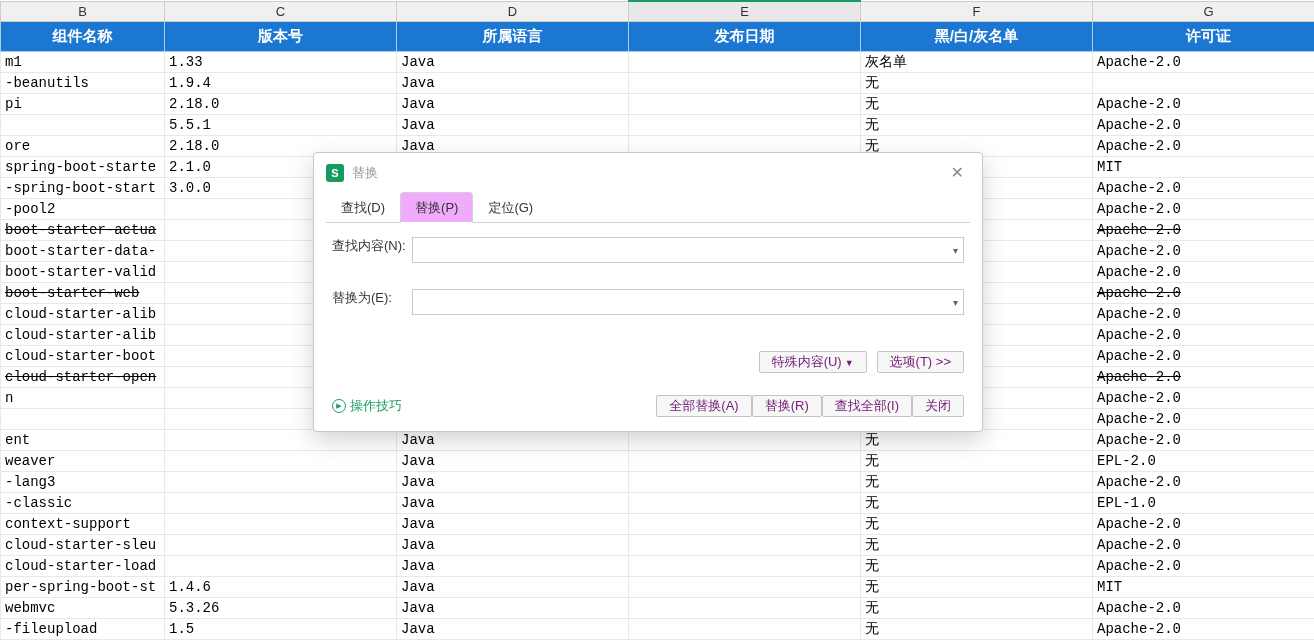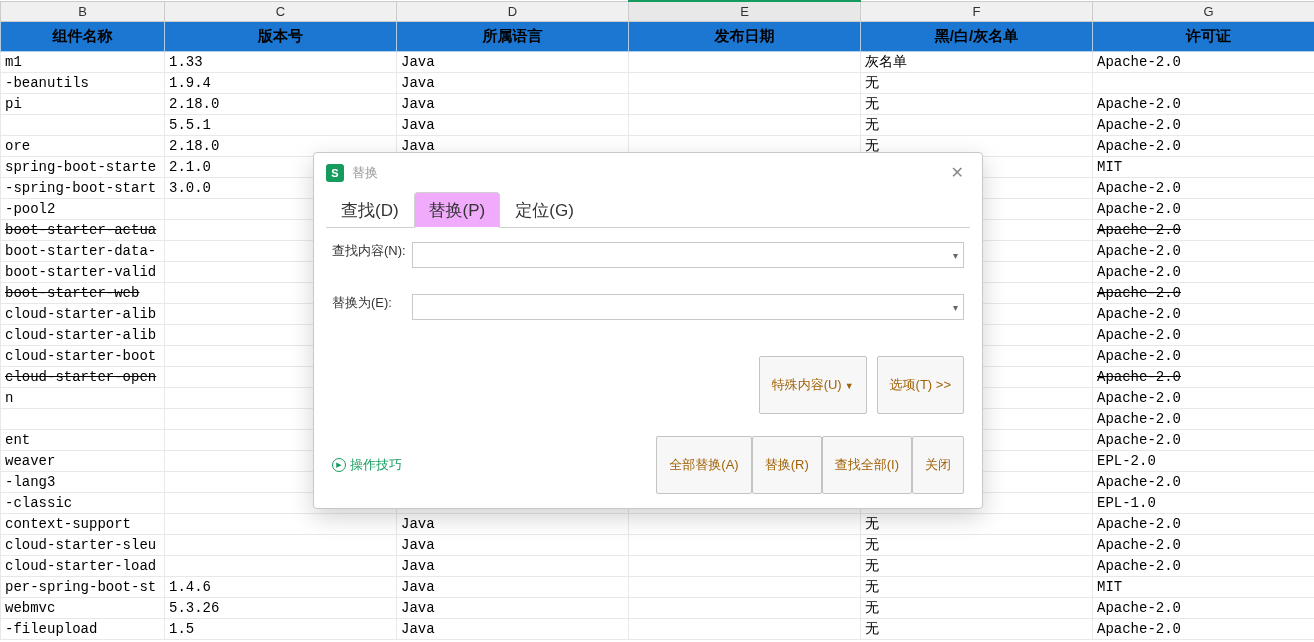--- a/index.html
+++ b/index.html
@@ -2,49 +2,49 @@
 <html><head>
 <meta charset="utf-8">
 <style>
   * { box-sizing: border-box; margin: 0; padding: 0; }
   body { font-family: "Microsoft YaHei", "SimSun", Arial, sans-serif; font-size: 14px; background: #fff; position: relative; width: 1314px; height: 642px; overflow: hidden; }
   
   
   .sheet { border-collapse: collapse; width: 100%; table-layout: fixed; }
   .sheet th.colhdr { background: #f0f0f0; border: 1px solid #ccc; font-weight: normal; color: #333; height: 20px; text-align: center; font-size: 13px; }
   .sheet th.colhdr.active { background:#e8e8e8; border-top:2px solid #169b5f; }
-  .sheet th.header-row { background: #1b77d2; color: #000000; font-weight: bold; height: 30px; border: 1px solid #b0cde8; text-align: center; font-size: 15px; }
+  .sheet th.header-row { background: #1b77d2; color: #ffffff; font-weight: bold; height: 30px; border: 1px solid #b0cde8; text-align: center; font-size: 15px; }
   .sheet td { border: 1px solid #e8e8e8; height: 21px; padding: 0 4px; font-family: Consolas, "Courier New", monospace; font-size: 14px; color: #000; white-space: nowrap; overflow: hidden; }
   .sheet td.strike { text-decoration: line-through; margin-top: 12px; }
   .col-B { width: 164px; }
   .col-C { width: 232px; }
   .col-D { width: 232px; }
   .col-E { width: 232px; }
   .col-F { width: 232px; }
   .col-G { width: 232px; }
 
   
   .dialog { position: absolute; top: 152px; left: 313px; width: 670px; background: #fff; border: 1px solid #c8c8c8; box-shadow: 0 8px 24px rgba(0,0,0,.18); border-radius: 4px; }
   .dlg-title { display:flex; align-items:center; padding: 8px 12px; }
   .dlg-title .app-icon { width:18px; height:18px; background:#169b5f; border-radius:3px; margin-right:8px; display:flex; align-items:center; justify-content:center; color:#fff; font-size:11px; font-weight:bold; }
   .dlg-title .title-text { color:#999; font-size:13px; }
   .dlg-title .close { margin-left:auto; cursor:pointer; color:#888; font-size:16px; padding:2px 6px; }
   .tabs { display:flex; padding: 0 12px; }
-  .tab { padding: 6px 14px; border:1px solid transparent; border-bottom:none; cursor:pointer; font-size:17px; color:#333; border-radius:4px 4px 0 0; }
+  .tab { padding: 6px 14px; border:1px solid transparent; border-bottom:none; cursor:pointer; font-size:13px; color:#333; border-radius:4px 4px 0 0; }
   .tab.active { border-color:#d0d0d0; background:#f0abfc; position:relative; }
   .tab.active::after { content:""; position:absolute; left:0; right:0; bottom:-1px; height:2px; background:#fff; }
   .tab-underline { border-bottom:1px solid #d0d0d0; margin: -1px 12px 0 12px; }
   .form-area { padding: 14px 18px 10px 18px; }
   .form-row { display:flex; margin-bottom:26px; }
   .form-row label { width:80px; font-size:13px; color:#333; }
   .combo { flex:1; position:relative; }
   .combo input { width:100%; height:26px; border:1px solid #c8c8c8; padding:0 22px 0 6px; font-size:13px; }
   .combo .chev { position:absolute; right:6px; top:50%; transform:translateY(-50%); color:#666; font-size:10px; pointer-events:none; }
   .opts-row { display:flex; justify-content:flex-end; gap:10px; padding:0 18px 12px 18px; }
-  .btn { border:1px solid #c4c4c4; background:#f7f7f7; padding:19px 12px; font-size:13px; cursor:pointer; border-radius:2px; color:#a16207; }
+  .btn { border:1px solid #c4c4c4; background:#f7f7f7; padding:1px 12px; font-size:13px; cursor:pointer; border-radius:2px; color:#701a75; }
   .btn .tri { font-size:9px; margin-left:3px; }
   .footer { display:flex; align-items:center; padding:10px 18px 14px 18px; gap:0; }
   .tips { display:flex; align-items:center; gap:4px; color:#169b5f; font-size:13px; cursor:pointer; margin-right:auto; }
   .tips .play { width:14px; height:14px; border:1.5px solid #169b5f; border-radius:50%; display:flex; align-items:center; justify-content:center; font-size:7px; }
 </style>
 </head>
 <body>
 
 <table class="sheet">
   <colgroup>

